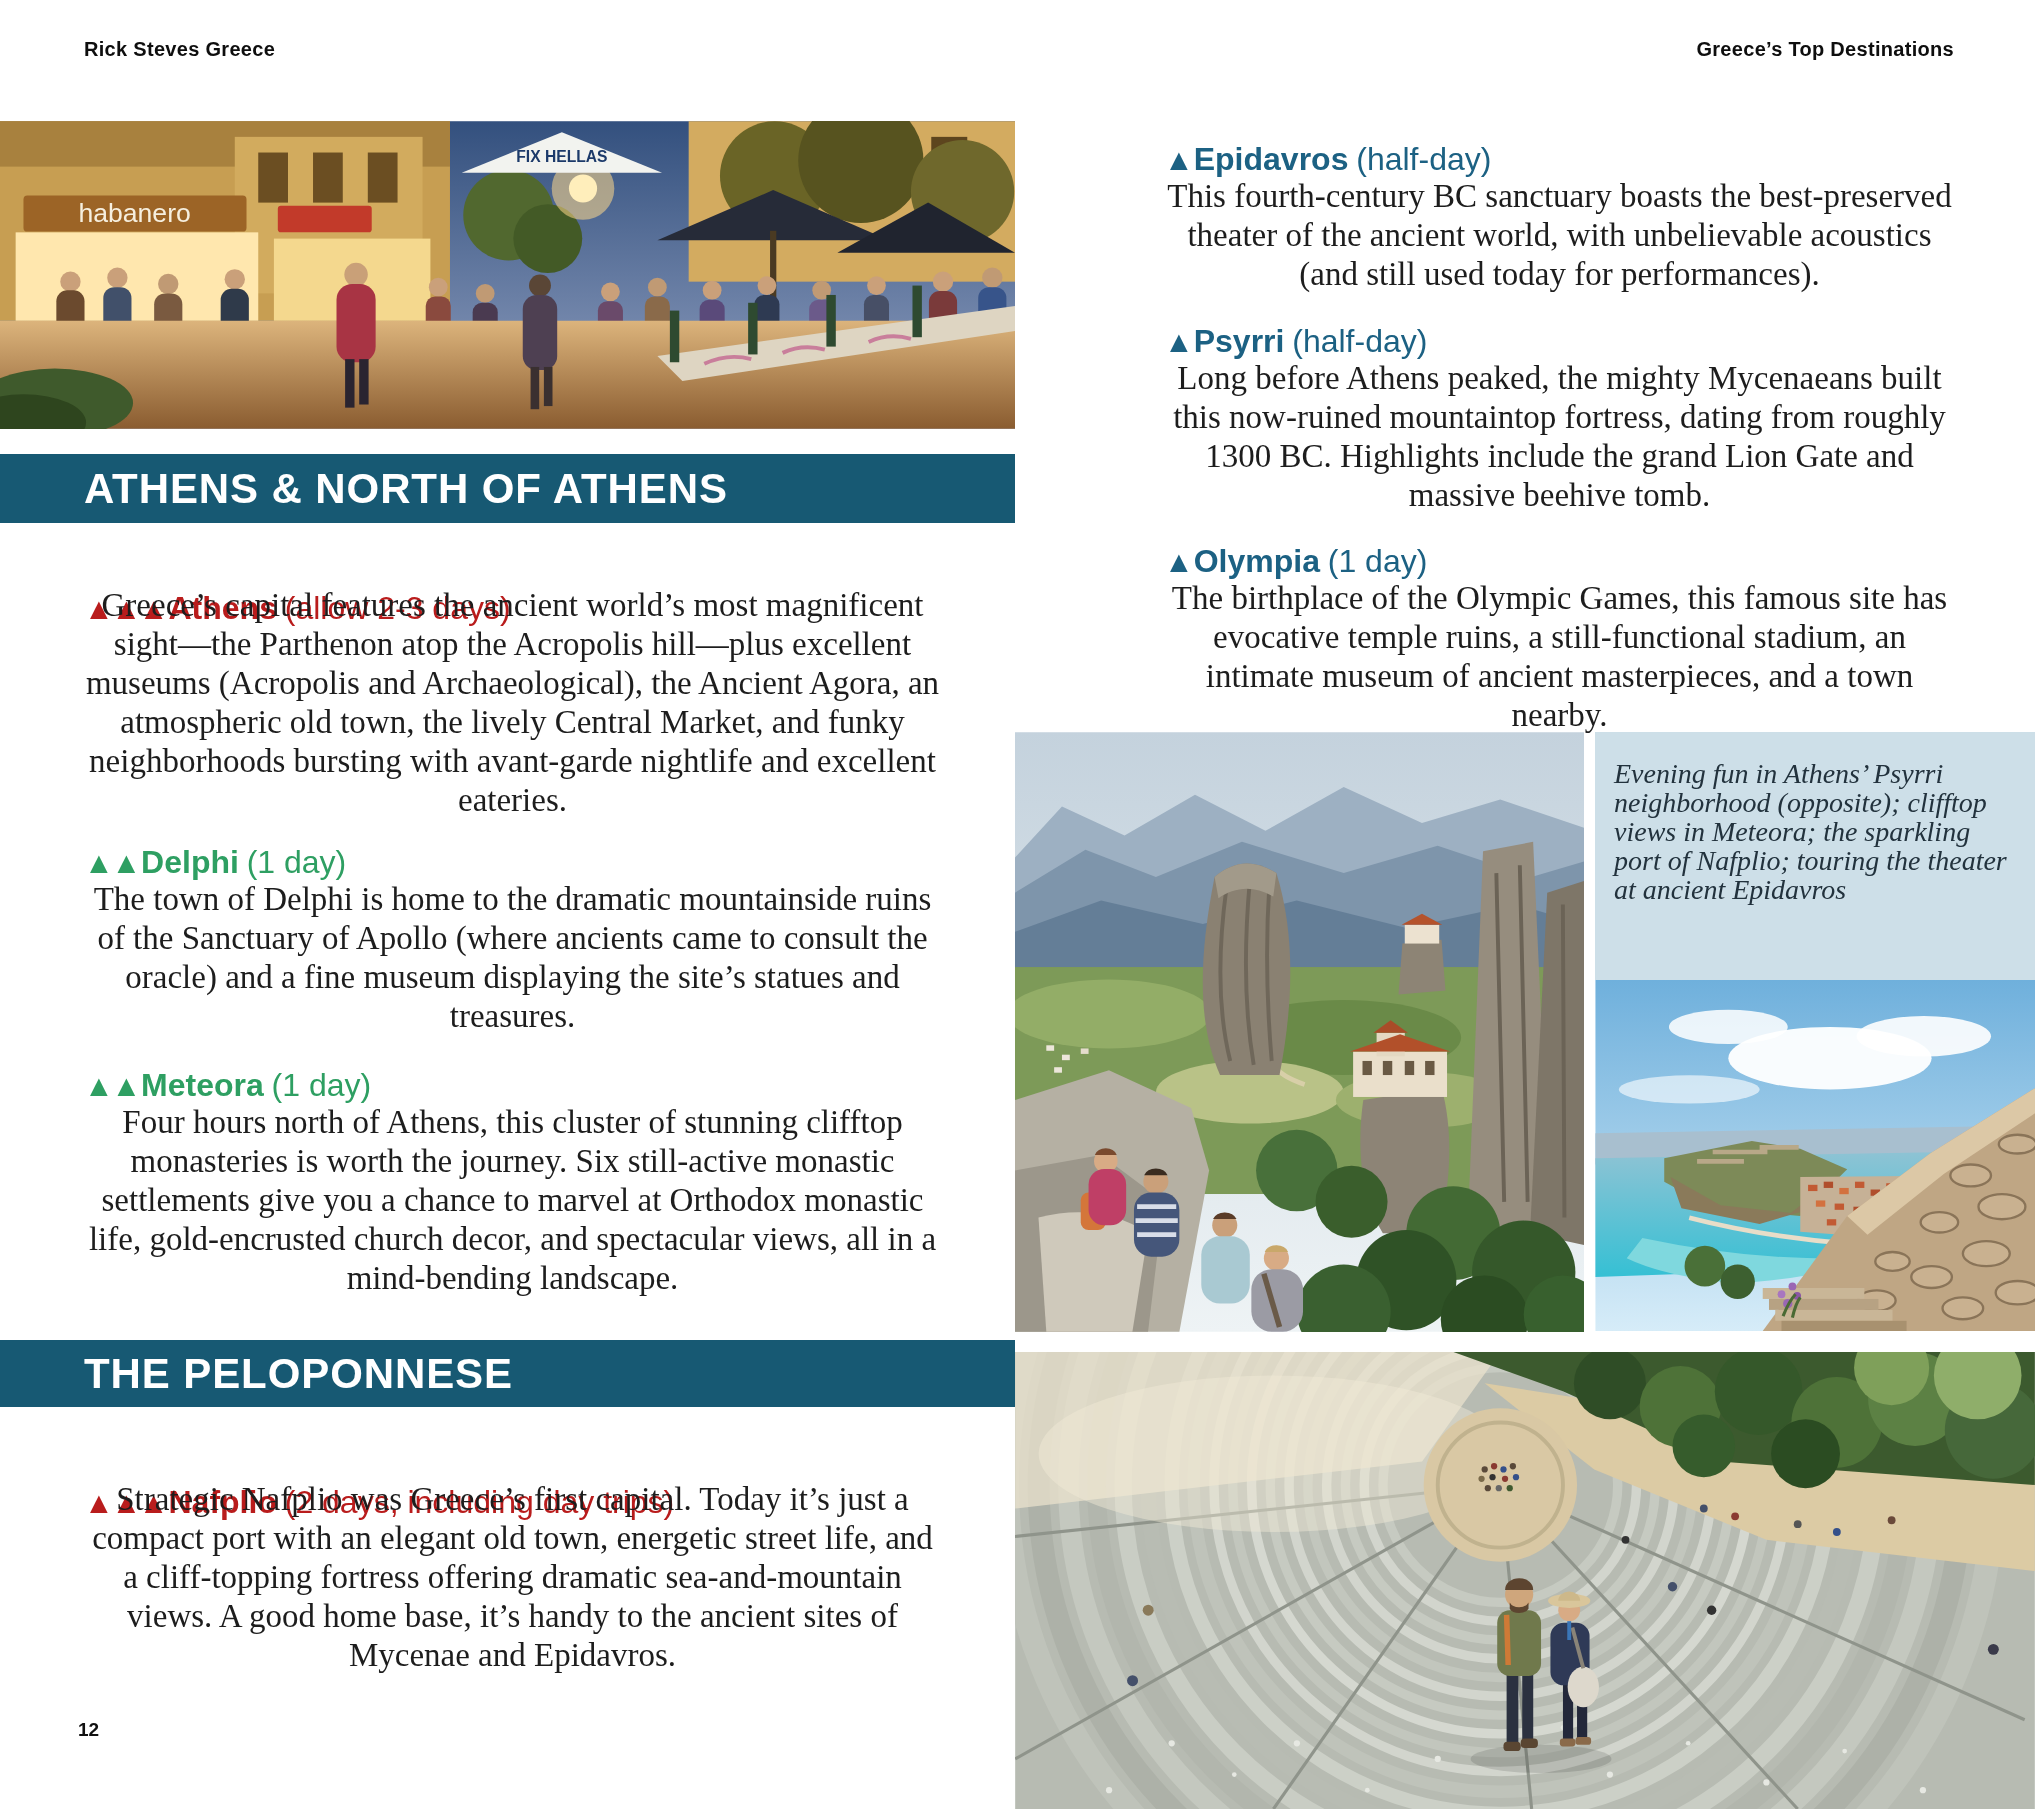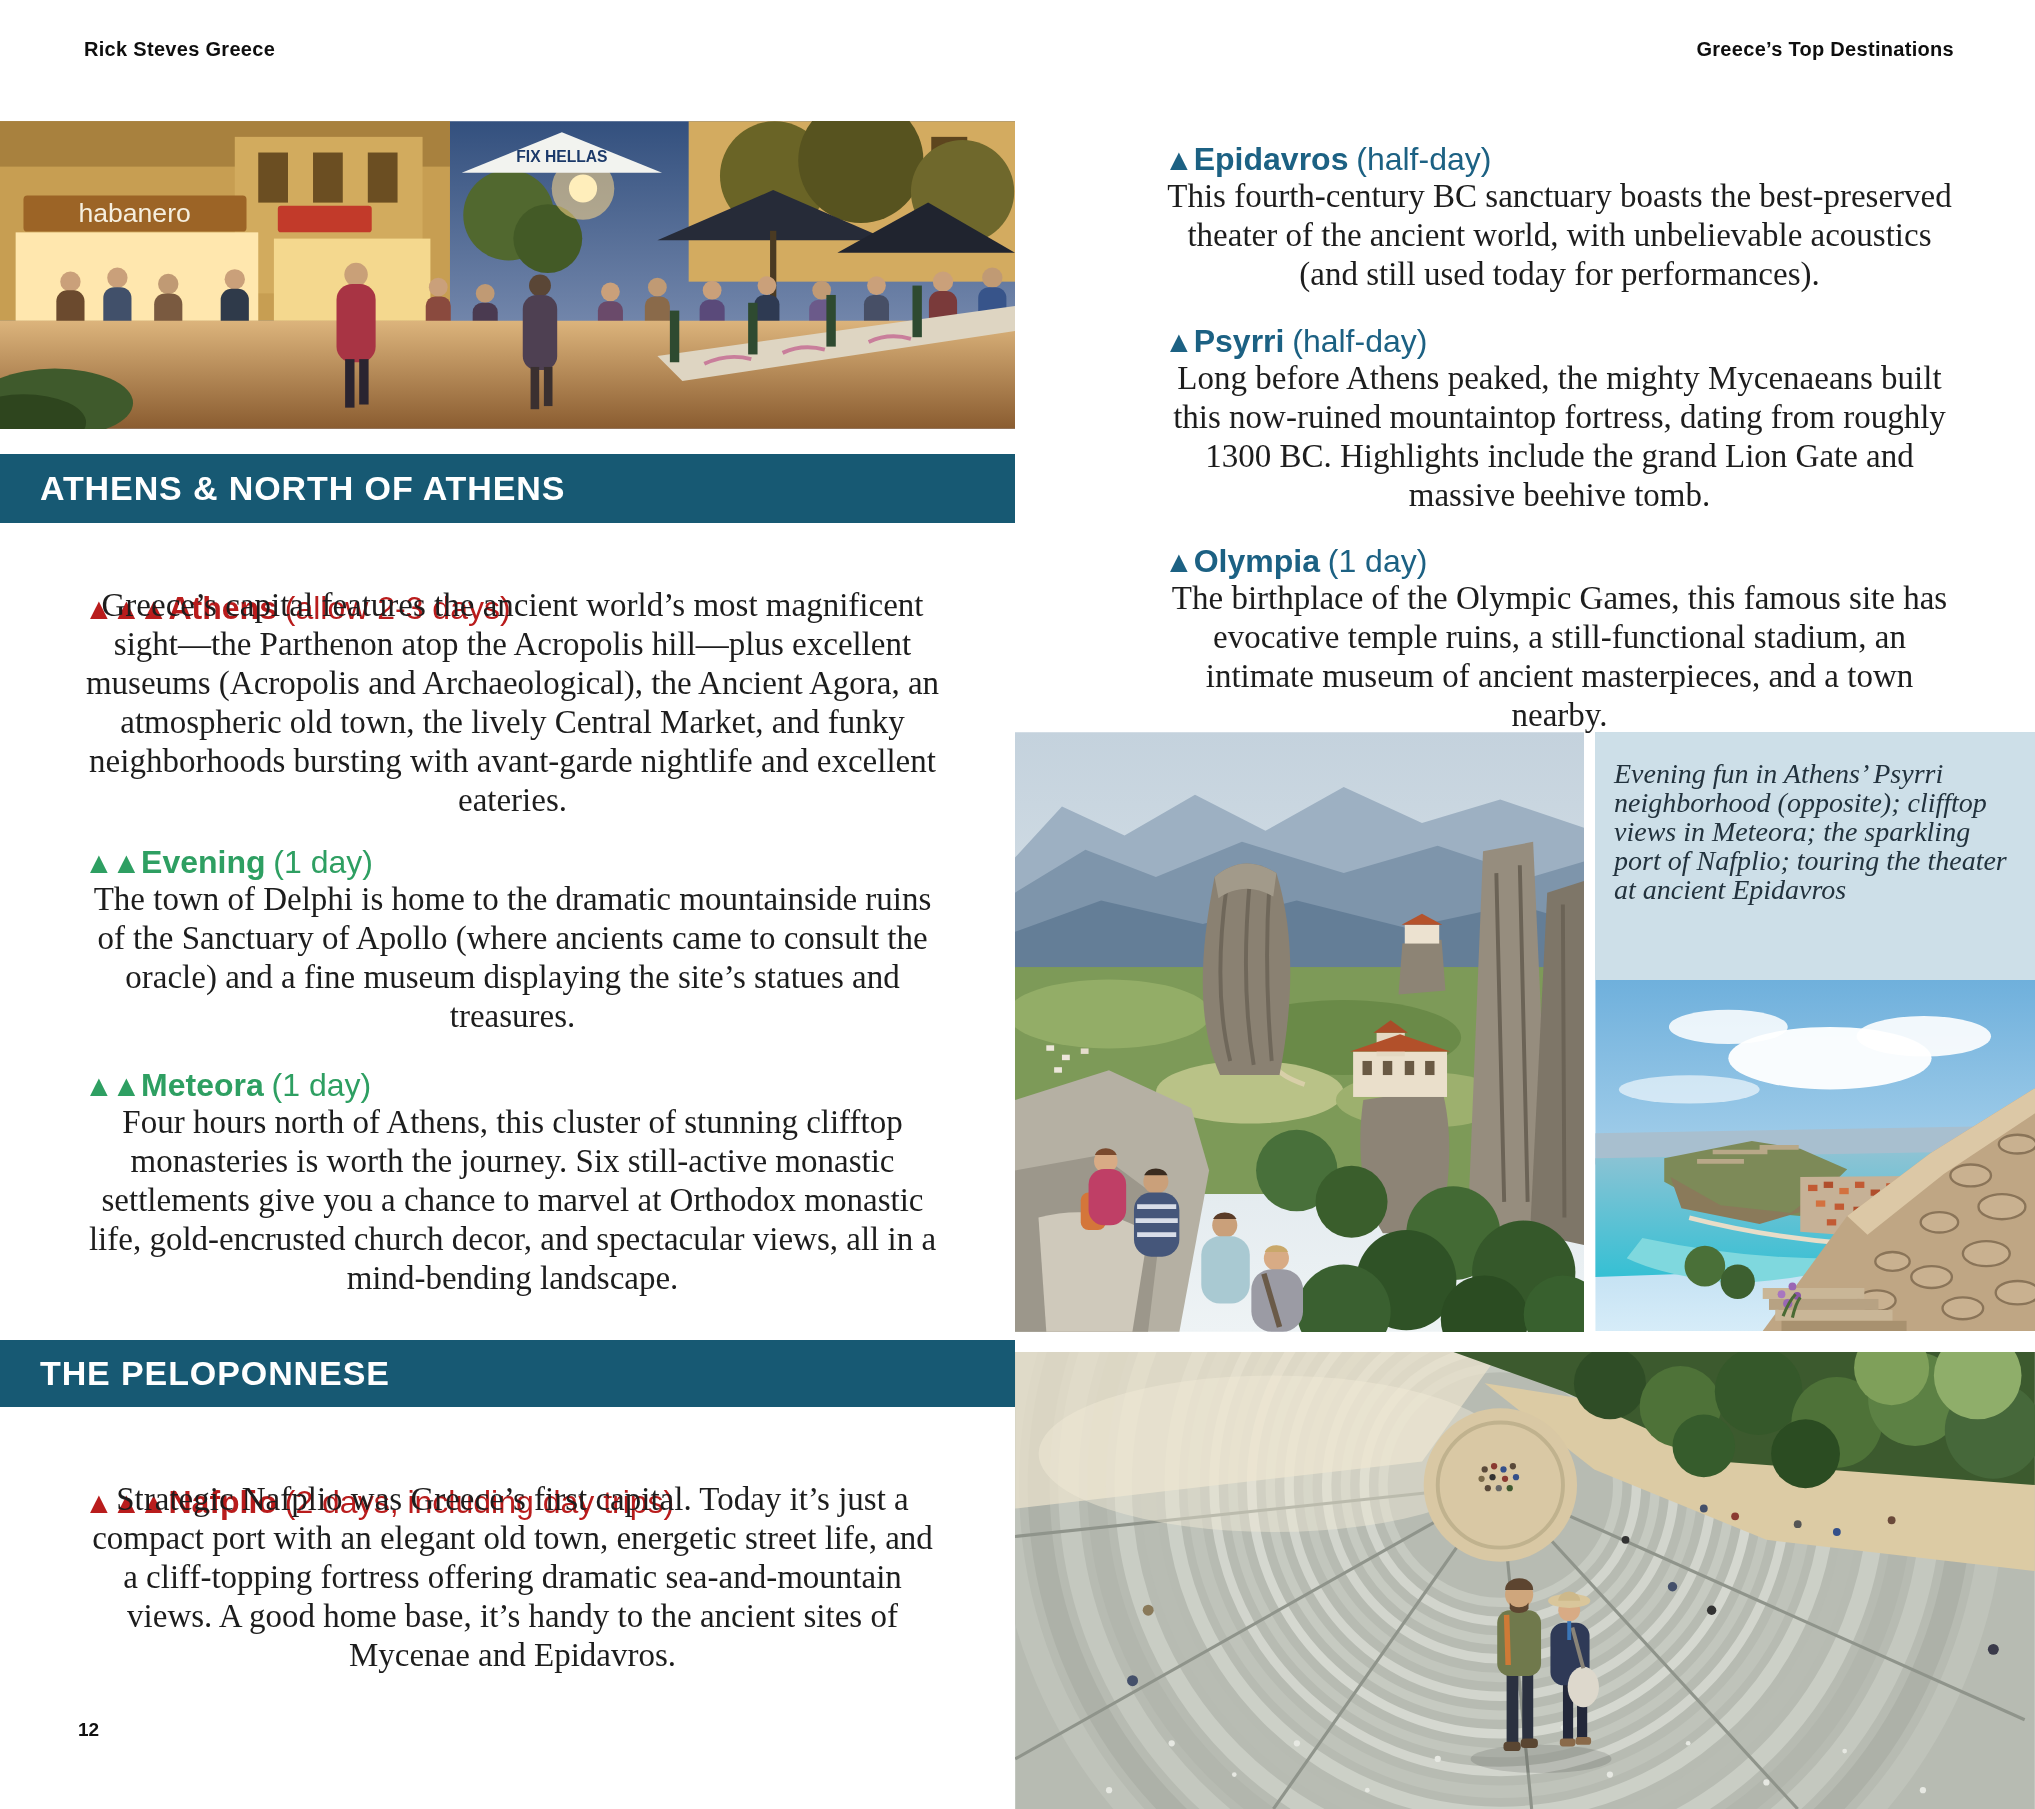--- a/index.html
+++ b/index.html
@@ -4,21 +4,21 @@
 <style>
   html,body{margin:0;padding:0;}
   body{
     width:2035px;height:1809px;position:relative;background:#ffffff;
     font-family:"Liberation Sans",sans-serif;overflow:hidden;
   }
   .abs{position:absolute;}
   .runhead{font-weight:bold;font-size:20px;color:#0e0e0e;letter-spacing:0.3px;}
   .bar{
     background:#175973;color:#ffffff;display:flex;align-items:center;
-    font-weight:bold;font-size:34px;letter-spacing:0.9px;padding-left:40px;box-sizing:border-box;
+    font-weight:bold;font-size:42px;letter-spacing:0.9px;padding-left:84px;box-sizing:border-box;
   }
   .dest-head{font-size:32px;font-weight:bold;white-space:nowrap;}
   .dest-head .tri{letter-spacing:-2.3px;margin-right:2.3px;font-size:30px;}
   .dest-head .dur{font-weight:normal;margin-left:7.8px;}
   .red{color:#b91c1c;margin-top:40px;}
   .green{color:#2e9f62;}
   .teal{color:#1c6183;}
   .body-text{
     font-family:"Liberation Serif",serif;font-size:33px;line-height:39px;color:#1d1d1d;
     text-align:center;
@@ -143,21 +143,21 @@
 <div class="abs bar" style="left:0;top:454px;width:1015px;height:69px;">
   <span>ATHENS &amp; NORTH OF ATHENS</span>
 </div>
 
 <div class="abs dest-head red" style="left:84px;top:550px;">
   <span class="tri">▲▲▲</span><span>Athens</span><span class="dur">(allow 2-3 days)</span>
 </div>
 <div class="abs body-text" style="left:84px;top:586px;width:857px;">Greece’s capital features the ancient world’s most magnificent sight—the Parthenon atop the Acropolis hill—plus excellent museums (Acropolis and Archaeological), the Ancient Agora, an atmospheric old town, the lively Central Market, and funky neighborhoods bursting with avant-garde nightlife and excellent eateries.</div>
 
 <div class="abs dest-head green" style="left:84px;top:844px;">
-  <span class="tri">▲▲</span><span>Evening</span><span class="dur">(1 day)</span>
+  <span class="tri">▲▲</span><span>Delphi</span><span class="dur">(1 day)</span>
 </div>
 <div class="abs body-text" style="left:84px;top:880px;width:857px;">The town of Delphi is home to the dramatic mountainside ruins of the Sanctuary of Apollo (where ancients came to consult the oracle) and a fine museum displaying the site’s statues and treasures.</div>
 
 <div class="abs dest-head green" style="left:84px;top:1067px;text-align:right;">
   <span class="tri">▲▲</span><span>Meteora</span><span class="dur">(1 day)</span>
 </div>
 <div class="abs body-text" style="left:84px;top:1103px;width:857px;">Four hours north of Athens, this cluster of stunning clifftop monasteries is worth the journey. Six still-active monastic settlements give you a chance to marvel at Orthodox monastic life, gold-encrusted church decor, and spectacular views, all in a mind-bending landscape.</div>
 
 <div class="abs bar" style="left:0;top:1340px;width:1015px;height:67px;">
   <span>THE PELOPONNESE</span>

